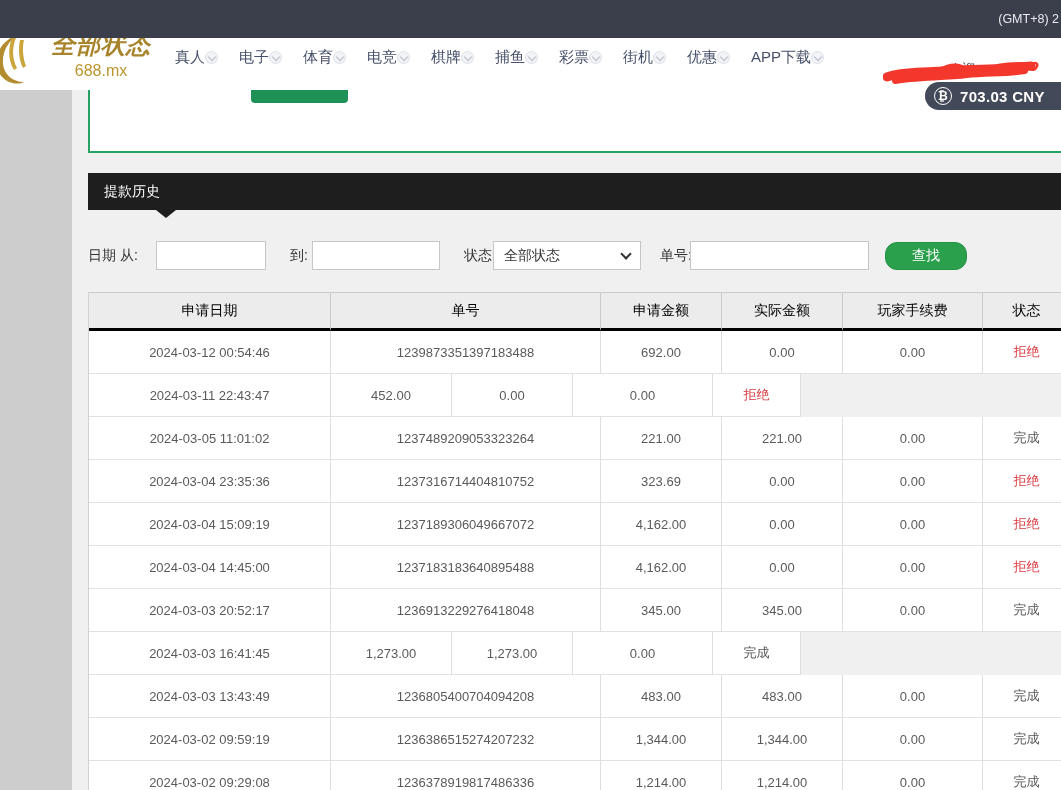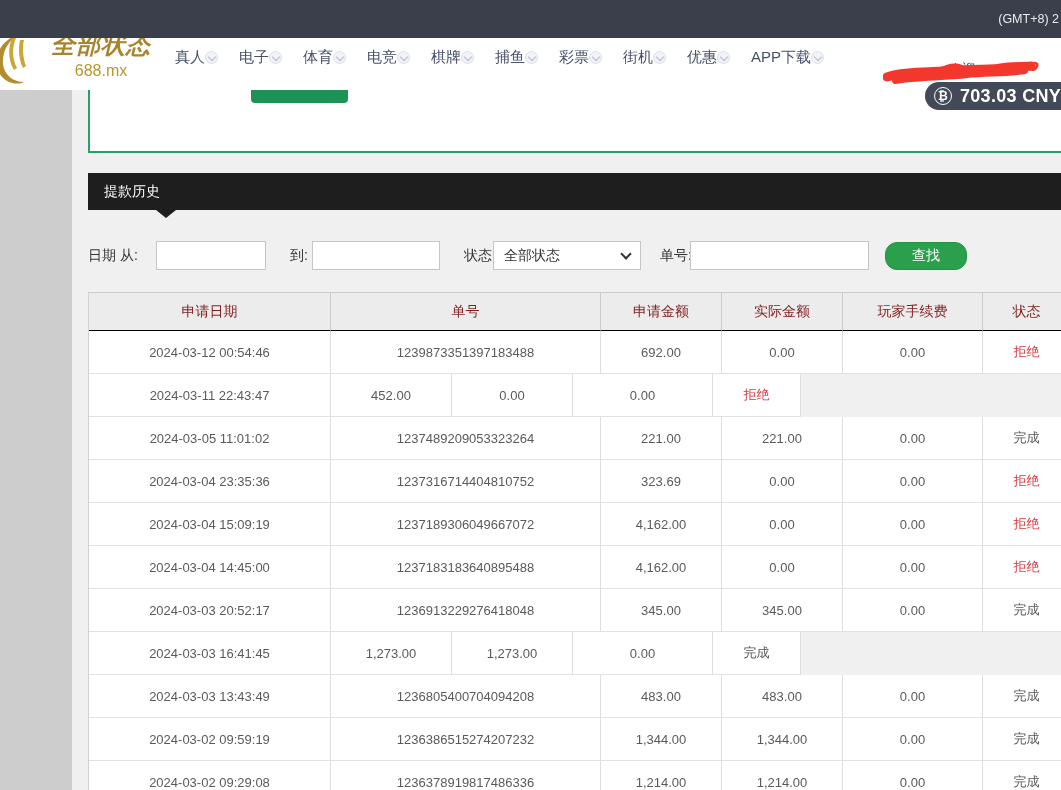--- a/index.html
+++ b/index.html
@@ -25,21 +25,21 @@
                display:flex; align-items:center; justify-content:center; }
   .nav-caret::after { content:""; width:5px; height:5px; border-right:1.5px solid #b4bac8; border-bottom:1.5px solid #b4bac8;
                       transform:rotate(45deg); margin-top:-2px; }
 
   .welcome { position:absolute; left:948px; top:36px; font-size:14px; color:#4a5160; z-index:1; white-space:nowrap; }
   .scribble { position:absolute; left:883px; top:30px; z-index:2; }
   .balance-pill { position:absolute; left:925px; top:57px; width:176px; height:28px; background:#424959;
                   border-radius:14px 0 0 14px; display:flex; align-items:center; padding-left:9px; gap:8px; z-index:3; }
   .btc-circle { width:18px; height:18px; border-radius:50%; border:1.5px solid #ffffff; color:#fff;
                 font-size:12px; font-weight:bold; display:flex; align-items:center; justify-content:center; }
-  .balance-amount { color:#ffffff; font-size:18px; font-weight:bold; letter-spacing:.3px; }
+  .balance-amount { color:#ffffff; font-size:15px; font-weight:bold; letter-spacing:.3px; }
 
   
   .left-strip { position:absolute; left:0; top:90px; width:72px; height:700px; background:#cdcdcd; }
 
   
   .green-panel { position:absolute; left:88px; top:60px; width:990px; height:93px; background:#ffffff;
                  border-left:2px solid #27a164; border-bottom:2px solid #27a164; z-index:1; }
   .green-panel .submit-btn { position:absolute; left:161px; top:18px; width:97px; height:25px;
                              background:#1e9156; border:none; border-radius:4px; cursor:pointer; }
 
@@ -60,22 +60,22 @@
                    transform:rotate(45deg); margin-top:-4px; }
   .search-btn { position:absolute; left:885px; top:242px; width:82px; height:28px; background:#2ba04c; color:#fff;
                 border:1px solid #259344; border-radius:12px; font-size:14px; cursor:pointer; }
 
   
   .table { position:absolute; left:88px; top:292px; width:983px; border-left:1px solid #d2d2d2; border-top:1px solid #cbcbcb; }
   .trow { display:flex; }
   .tcell { flex:none; display:flex; align-items:center; justify-content:center; text-align:center;
            border-right:1px solid #dedede; border-bottom:1px solid #e2e2e2; background:#fff; height:43px;
            font-size:13px; color:#5a5a5a; }
-  .thead .tcell { background:#ececec; height:38px; font-size:14px; color:#7f1d1d;
-                  border-right:1px solid #cbcbcb; border-bottom:1px solid #000000; }
+  .thead .tcell { background:#ececec; height:38px; font-size:14px; color:#000000;
+                  border-right:1px solid #cbcbcb; border-bottom:3px solid #000000; }
   .c0 { width:242px; } .c1 { width:270px; } .c2 { width:121px; } .c3 { width:121px; } .c4 { width:140px; } .c5 { width:88px; }
   .status-rejected { color:#d9353c; }
   .status-completed { color:#555555; }
 </style>
 </head>
 <body>
 
 <div id="stage">
 
   <div class="topbar">

